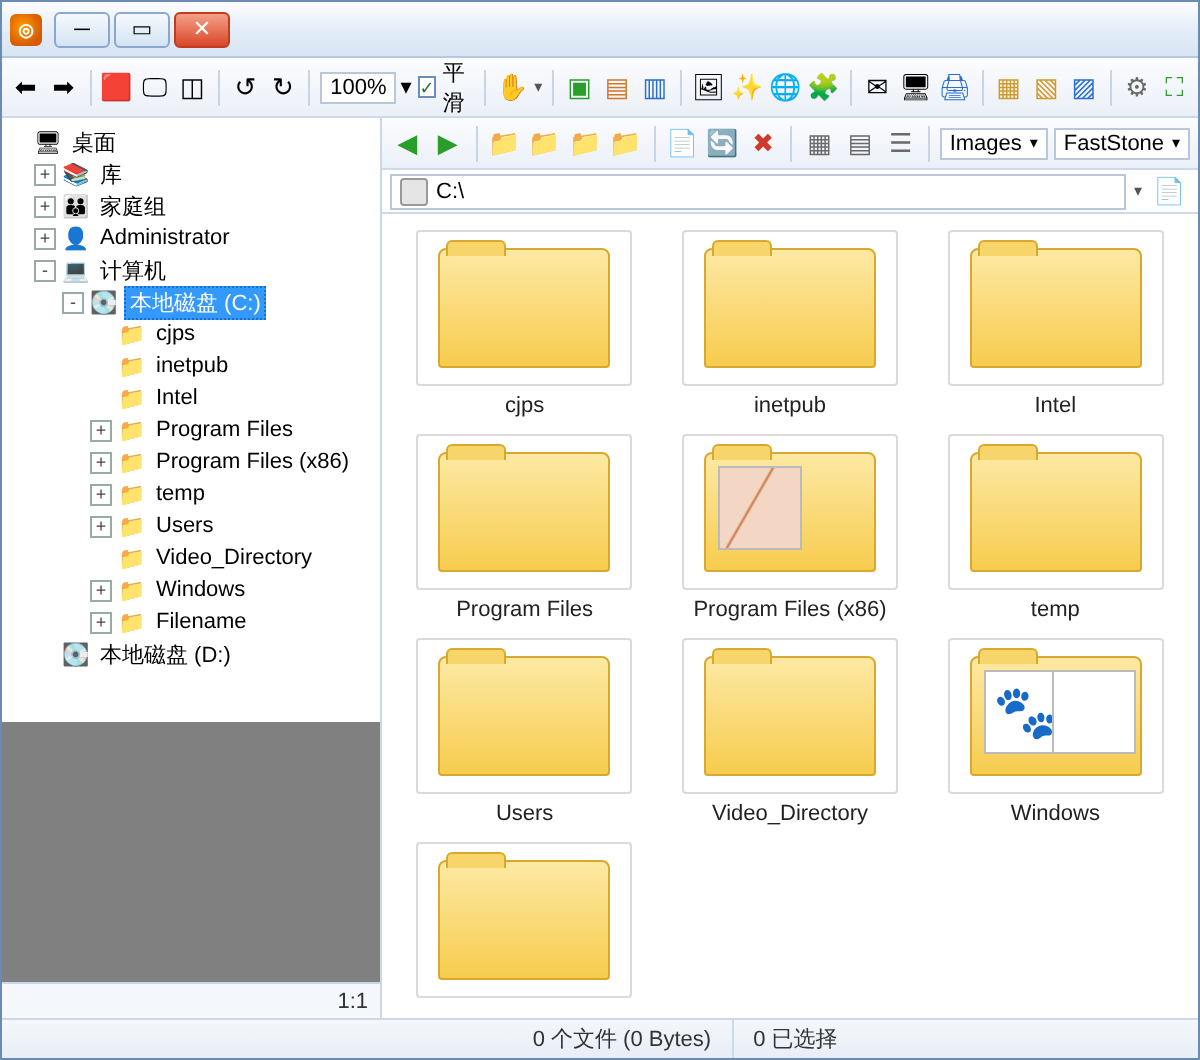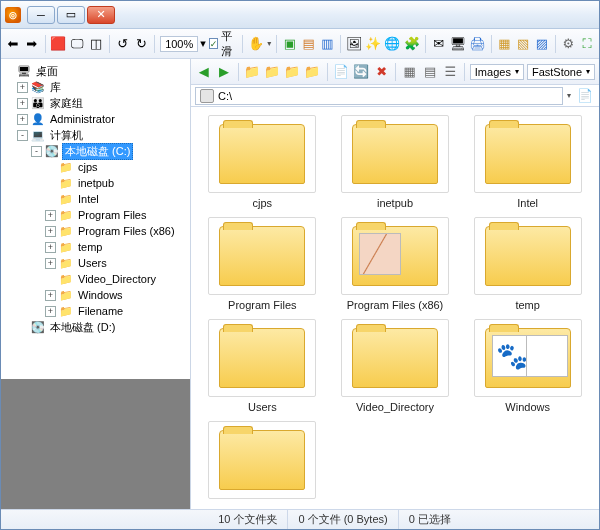--- a/index.html
+++ b/index.html
@@ -191,20 +191,23 @@
             <span class="exp">+</span>
             <span class="ico">📁</span>
             <span class="lbl">Filename</span>
           </div>
           <div class="tnode" style="padding-left: 28px;">
             <span class="ico">💽</span>
             <span class="lbl">本地磁盘 (D:)</span>
           </div>
         </div>
       <div class="preview"></div>
+      <div class="pv-status">
+        <span>1:1</span>
+      </div>
     </div>
 
     <div class="right">
       <div class="rtoolbar">
         <div class="tbtn" style="color:#2a9e2a;">◀</div>
         <div class="tbtn" style="color:#2a9e2a;">▶</div>
         <div class="tsep"></div>
         <div class="tbtn">📁</div>
         <div class="tbtn" style="color:#d13a2a;">📁</div>
         <div class="tbtn" style="color:#2a9e2a;">📁</div>
@@ -301,18 +304,17 @@
                 <div class="ficon"></div>
               </div>
             </div>
           </div>
       </div>
     </div>
   </div>
 
   <div class="status">
     <div style="flex:0.6"></div>
-    <div class="cell">10 个文件夹</div>
     <div class="cell">0 个文件 (0 Bytes)</div>
     <div class="cell" style="border-right:none;">0 已选择</div>
   </div>
 
 </div>
 
 </body></html>

